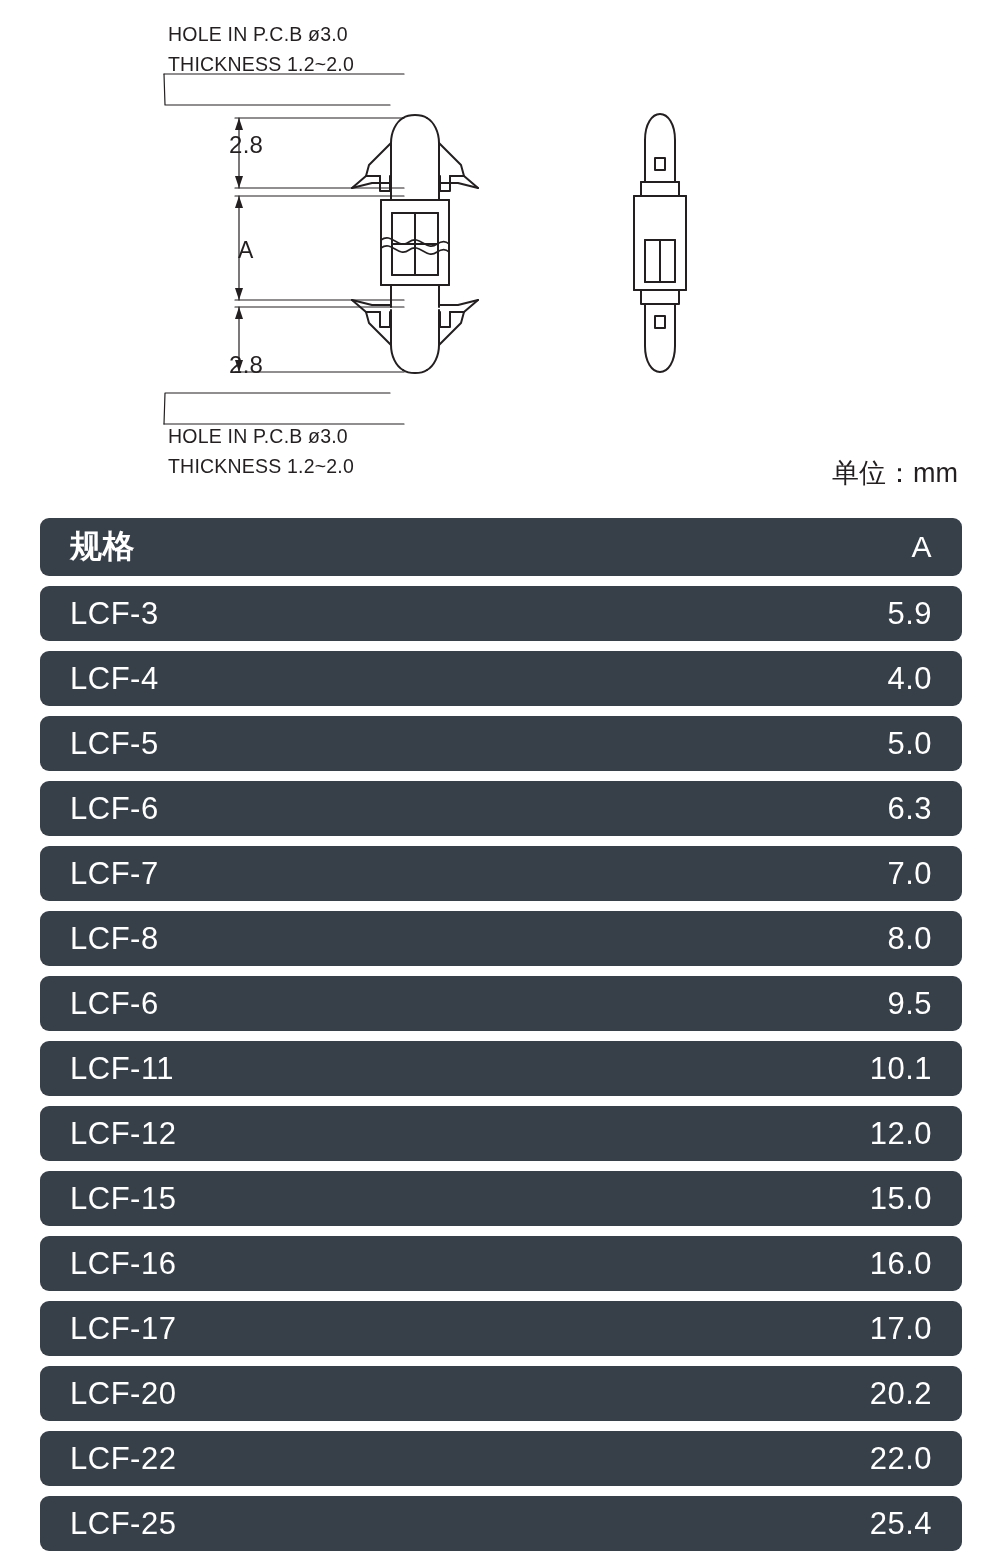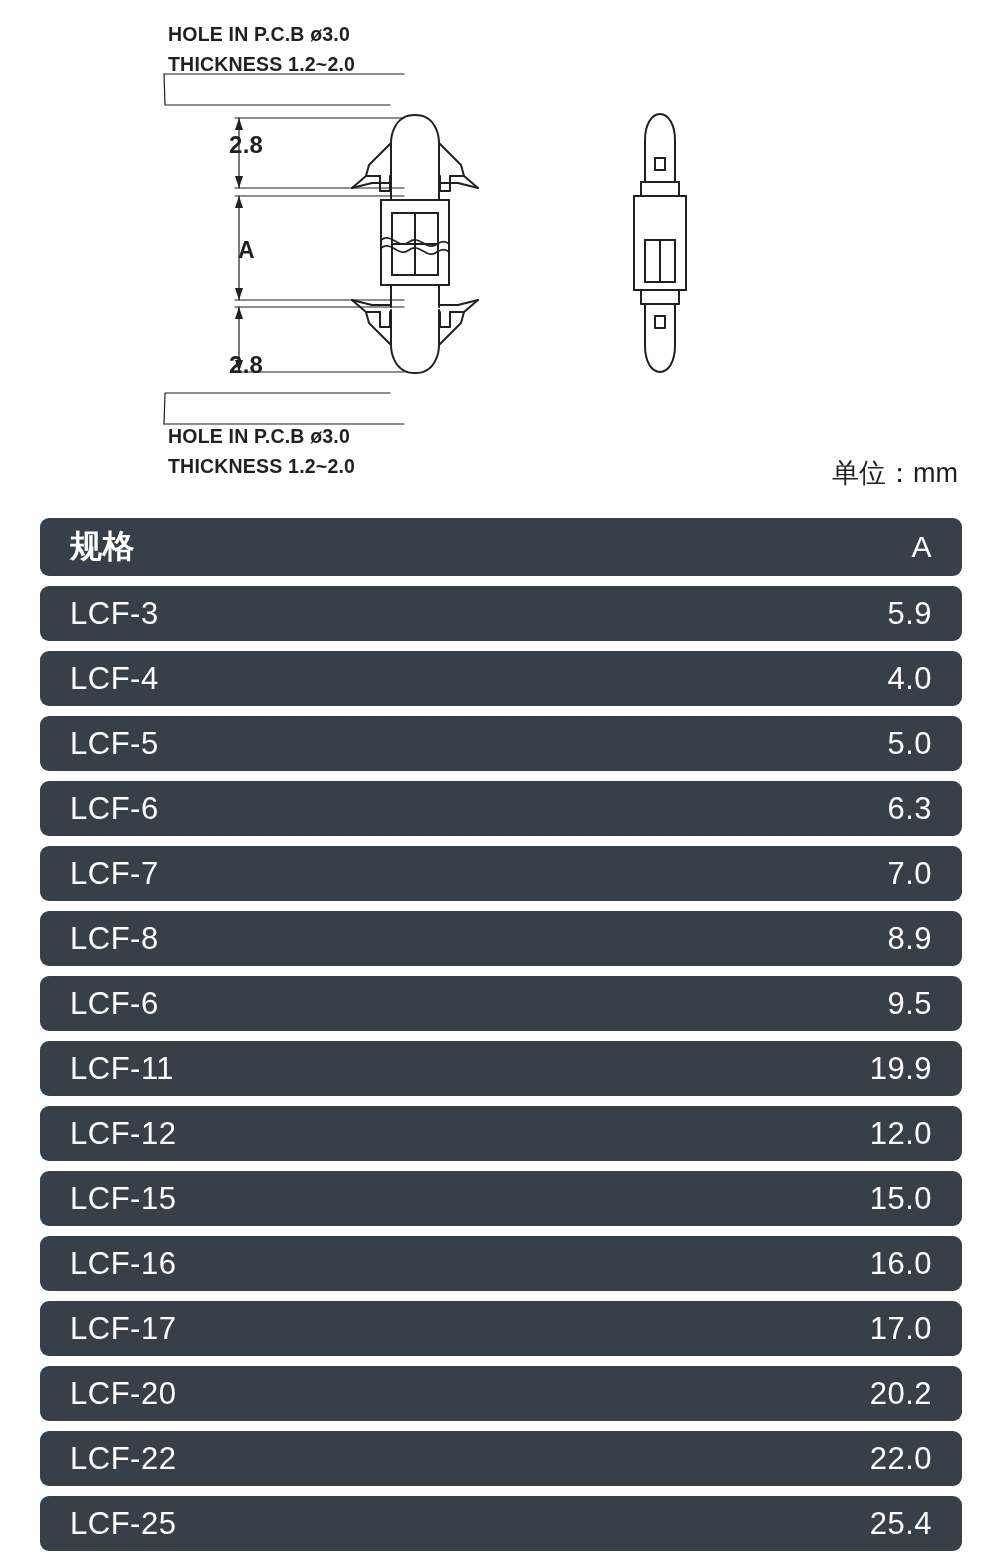--- a/index.html
+++ b/index.html
@@ -16,21 +16,20 @@
     overflow: hidden;
   }
 
   
   #drawing-area {
     position: absolute;
     left: 0;
     top: 0;
     width: 1000px;
     height: 500px;
-    font-weight: bold;
   }
   #drawing-svg {
     position: absolute;
     left: 0;
     top: 0;
   }
 
   .dim-label {
     position: absolute;
     font-size: 24px;
@@ -247,29 +246,29 @@
   <div class="row">
     <div class="cell-left">LCF-6</div>
     <div class="cell-right">6.3</div>
   </div>
   <div class="row">
     <div class="cell-left">LCF-7</div>
     <div class="cell-right">7.0</div>
   </div>
   <div class="row">
     <div class="cell-left">LCF-8</div>
-    <div class="cell-right">8.9</div>
+    <div class="cell-right">8.0</div>
   </div>
   <div class="row">
     <div class="cell-left">LCF-6</div>
     <div class="cell-right">9.5</div>
   </div>
   <div class="row">
     <div class="cell-left">LCF-11</div>
-    <div class="cell-right">19.9</div>
+    <div class="cell-right">10.1</div>
   </div>
   <div class="row">
     <div class="cell-left">LCF-12</div>
     <div class="cell-right">12.0</div>
   </div>
   <div class="row">
     <div class="cell-left">LCF-15</div>
     <div class="cell-right">15.0</div>
   </div>
   <div class="row">

